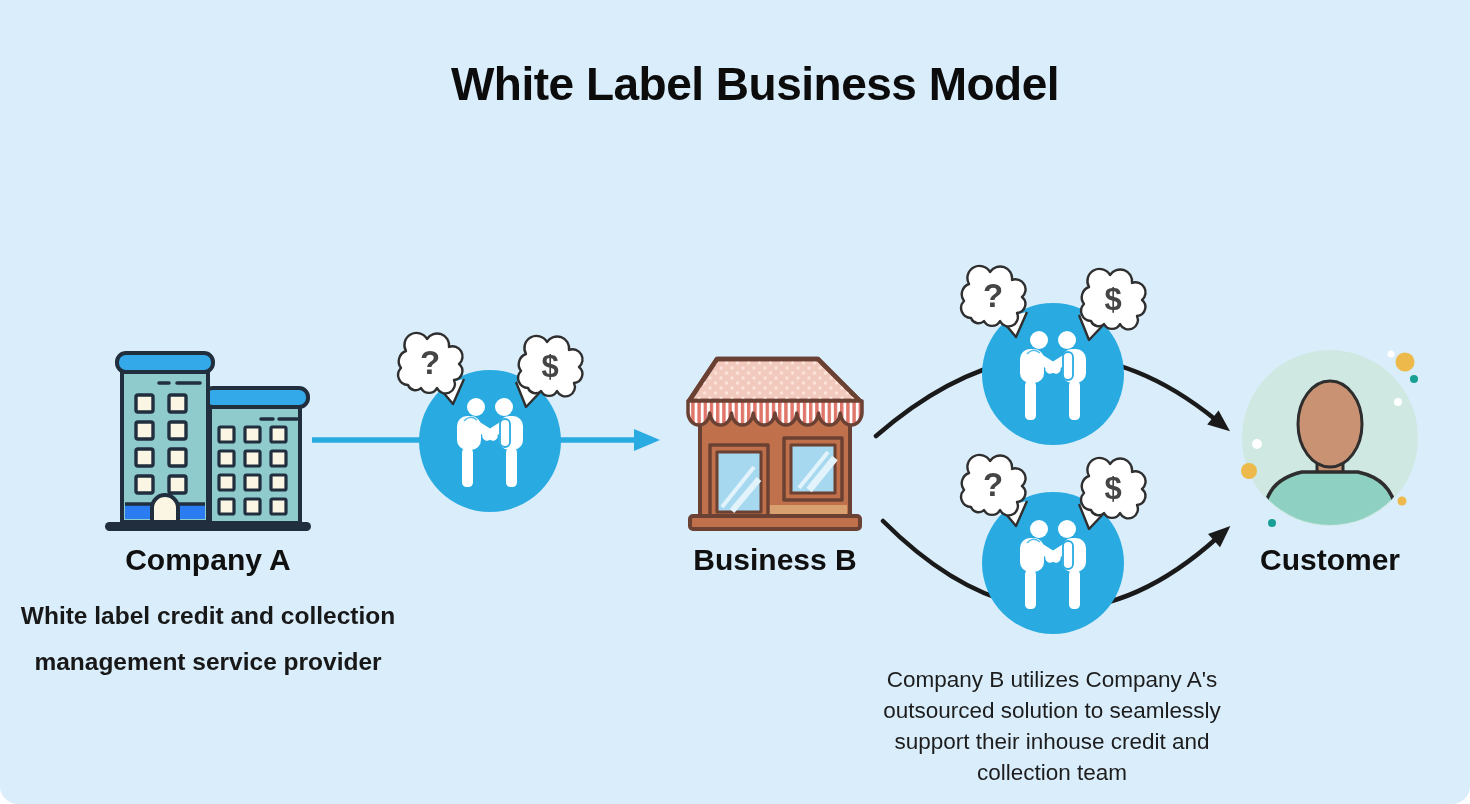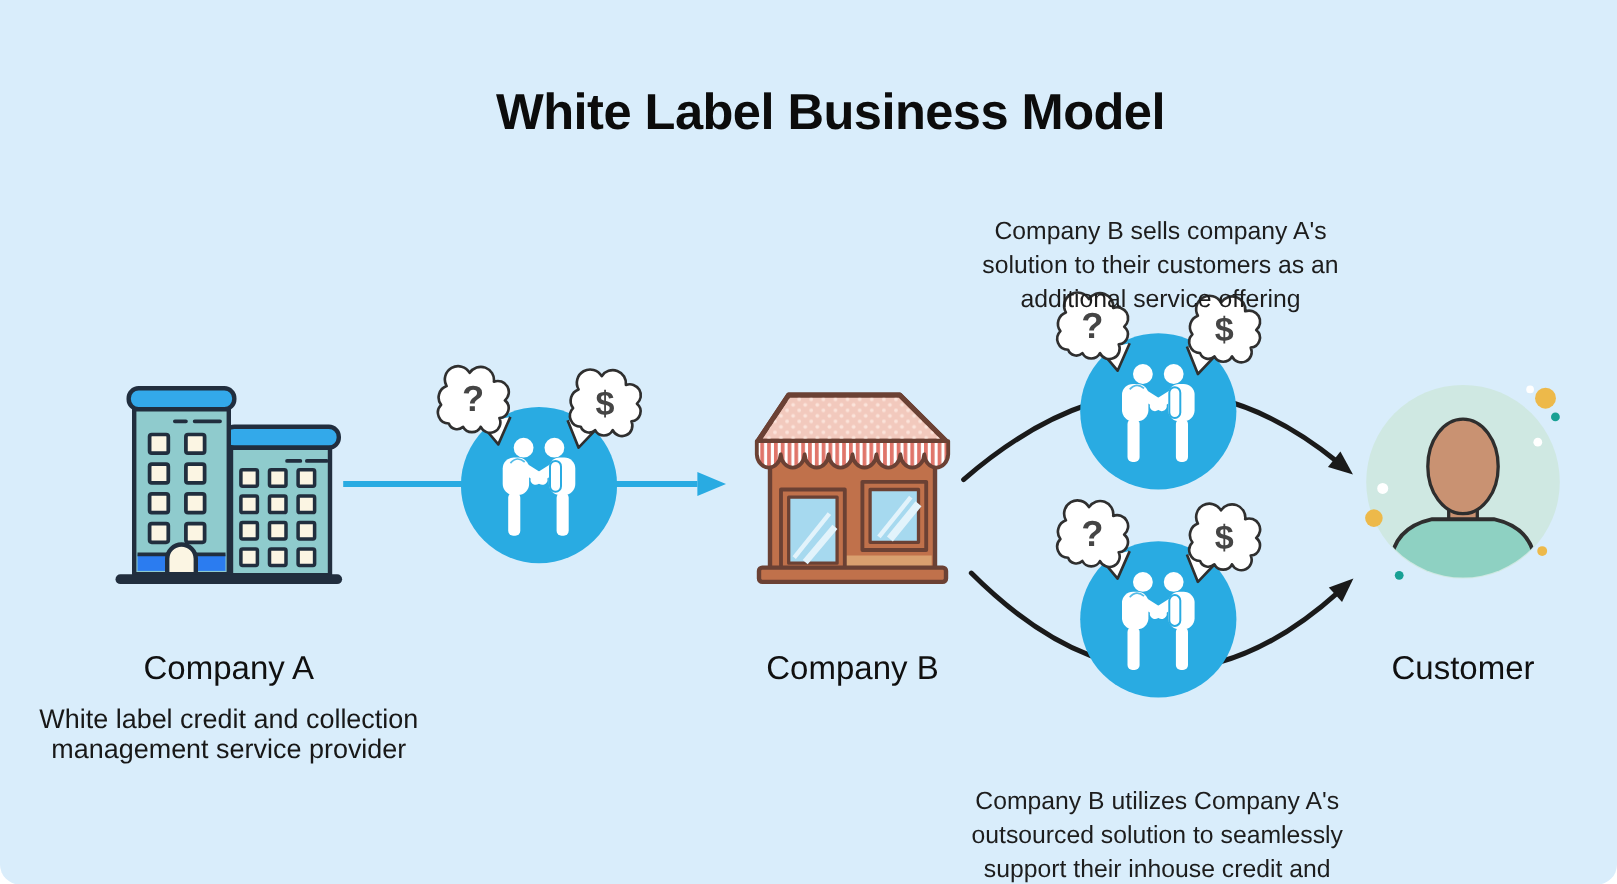--- a/index.html
+++ b/index.html
@@ -7,34 +7,35 @@
     position:relative;width:1470px;height:804px;overflow:hidden;
     background:#d9edfb;border-radius:0 0 18px 18px;
     font-family:"Liberation Sans","DejaVu Sans",sans-serif;color:#1e1e1e;
   }
   .abs{position:absolute;}
   .title{
     left:40px;right:0;top:26px;text-align:center;
     font-size:46px;font-weight:700;letter-spacing:-0.5px;color:#0c0c0c;
   }
   .node-label{
-    font-size:30px;font-weight:400;color:#101010;text-align:center;
+    font-size:30px;font-weight:700;color:#101010;text-align:center;
   }
   .caption{
     font-size:22.5px;line-height:31px;color:#1d1d1d;text-align:center;
     white-space:pre-line;
   }
   .desc{
-    font-size:24.5px;line-height:27px;color:#181818;text-align:center;
+    font-size:24.5px;line-height:46px;color:#181818;text-align:center;
     white-space:pre-line;
+    font-weight:bold;
   }
   svg{display:block;overflow:visible;}
   .arrows{left:0;top:0;pointer-events:none;z-index:1;}
   .icon-layer{z-index:2;}
-  .text-layer{z-index:3;margin-top:48px;}
+  .text-layer{z-index:3;}
 </style>
 </head>
 <body>
 
 <div class="canvas">
 
   <svg width="0" height="0" style="position:absolute" aria-hidden="true">
     <defs>
       <path id="cloud-blob" d="M -22 22 A 10 10 0 0 1 -29 5 A 11 11 0 0 1 -24 -12 A 12 12 0 0 1 -3 -24
            A 12 12 0 0 1 19 -16 A 10 10 0 0 1 29 1 A 9 9 0 0 1 24 17
@@ -213,31 +214,28 @@
     <g>
       <path d="M 184 97 L 166 116 L 156 91" fill="#fff" stroke="#2f2f2f" stroke-width="2.4" stroke-linejoin="round"></path>
       <use href="#cloud-blob" transform="translate(190,75)"></use>
       <text x="190" y="86" text-anchor="middle" font-size="31" font-weight="600" fill="#454545">$</text>
     </g>
   </svg>
 
   <h1 class="abs title text-layer">White Label Business Model</h1>
 
 
-  <div class="abs caption text-layer" style="left:853px;top:146px;width:404px">Company B sells company A's
-solution to their customers as an
-additional service offering</div>
 
   <div class="abs caption text-layer" style="left:850px;top:664px;width:404px">Company B utilizes Company A's
 outsourced solution to seamlessly
 support their inhouse credit and
 collection team</div>
 
   <div class="abs node-label text-layer" style="left:58px;top:543px;width:300px">Company A</div>
 
   <div class="abs desc text-layer" style="left:8px;top:593px;width:400px">White label credit and collection
 management service provider</div>
 
-  <div class="abs node-label text-layer" style="left:625px;top:543px;width:300px">Company B</div>
+  <div class="abs node-label text-layer" style="left:625px;top:543px;width:300px">Business B</div>
 
   <div class="abs node-label text-layer" style="left:1180px;top:543px;width:300px">Customer</div>
 
 </div>
 
 </body></html>

